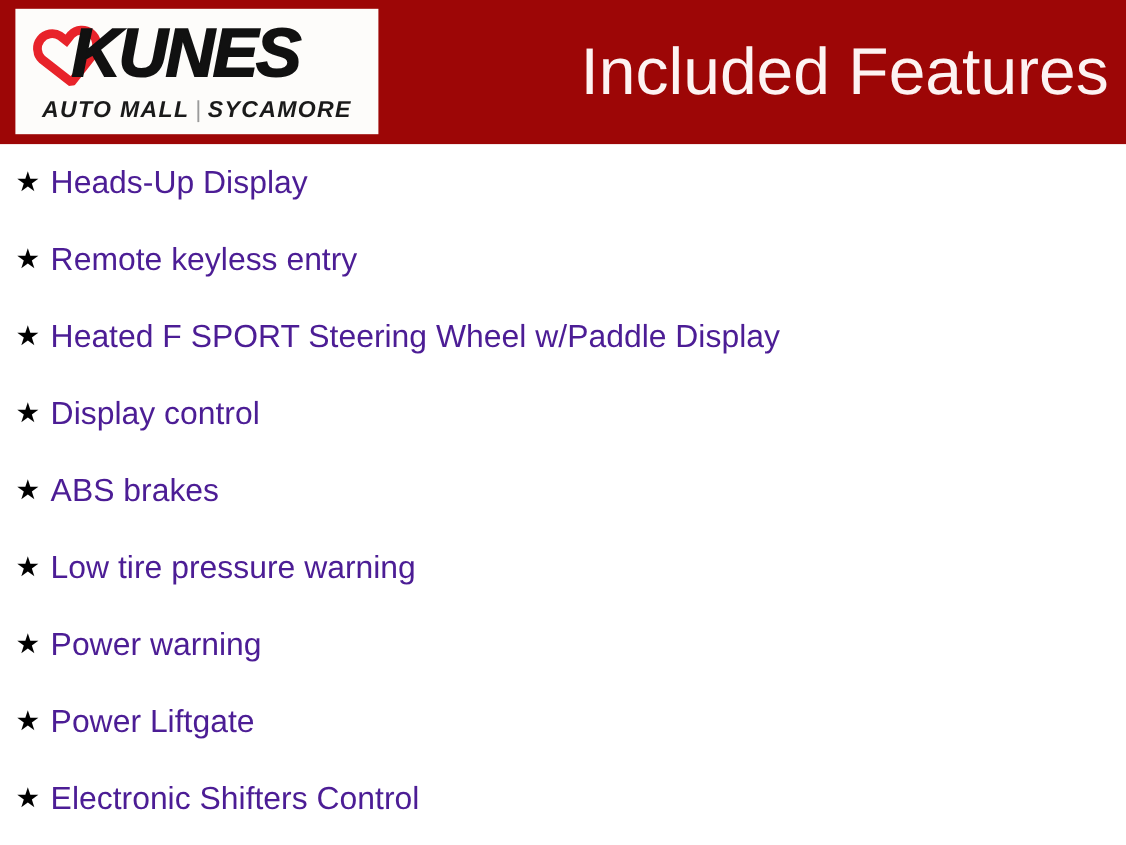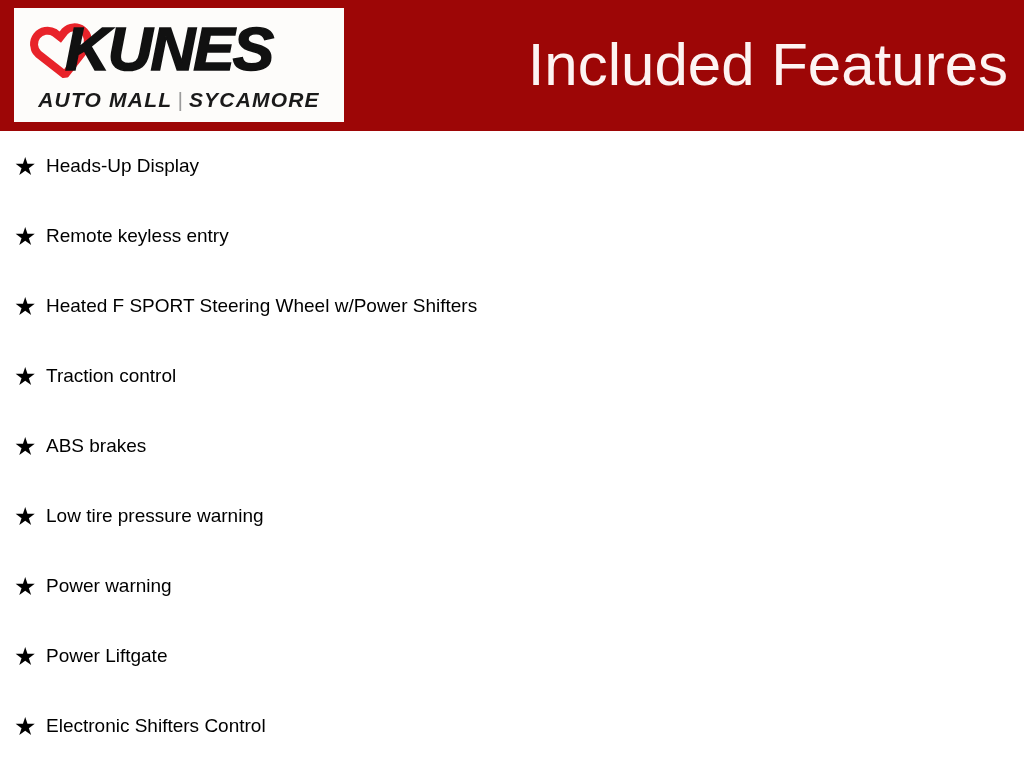--- a/index.html
+++ b/index.html
@@ -140,23 +140,23 @@
     width: 32px;
     font-size: 25px;
     line-height: 1;
     color: #000000;
     text-align: left;
   }
 
   .feature-text {
     flex: 1 1 auto;
     font-family: "Liberation Sans", sans-serif;
-    font-size: 19px;
+    font-size: 29px;
     line-height: 34px;
-    color: #000000;
+    color: #4c1d95;
     white-space: nowrap;
   }
 </style>
 </head>
 <body>
 
 <div class="slide">
 
   <div class="header">
 
@@ -187,25 +187,25 @@
       <li class="feature-item">
         <span class="bullet-star">★</span>
         <span class="feature-text">Heads-Up Display</span>
       </li>
       <li class="feature-item">
         <span class="bullet-star">★</span>
         <span class="feature-text">Remote keyless entry</span>
       </li>
       <li class="feature-item">
         <span class="bullet-star">★</span>
-        <span class="feature-text">Heated F SPORT Steering Wheel w/Power Shifters</span>
-      </li>
-      <li class="feature-item">
-        <span class="bullet-star">★</span>
-        <span class="feature-text">Traction control</span>
+        <span class="feature-text">Heated F SPORT Steering Wheel w/Paddle Display</span>
+      </li>
+      <li class="feature-item">
+        <span class="bullet-star">★</span>
+        <span class="feature-text">Display control</span>
       </li>
       <li class="feature-item">
         <span class="bullet-star">★</span>
         <span class="feature-text">ABS brakes</span>
       </li>
       <li class="feature-item">
         <span class="bullet-star">★</span>
         <span class="feature-text">Low tire pressure warning</span>
       </li>
       <li class="feature-item">

